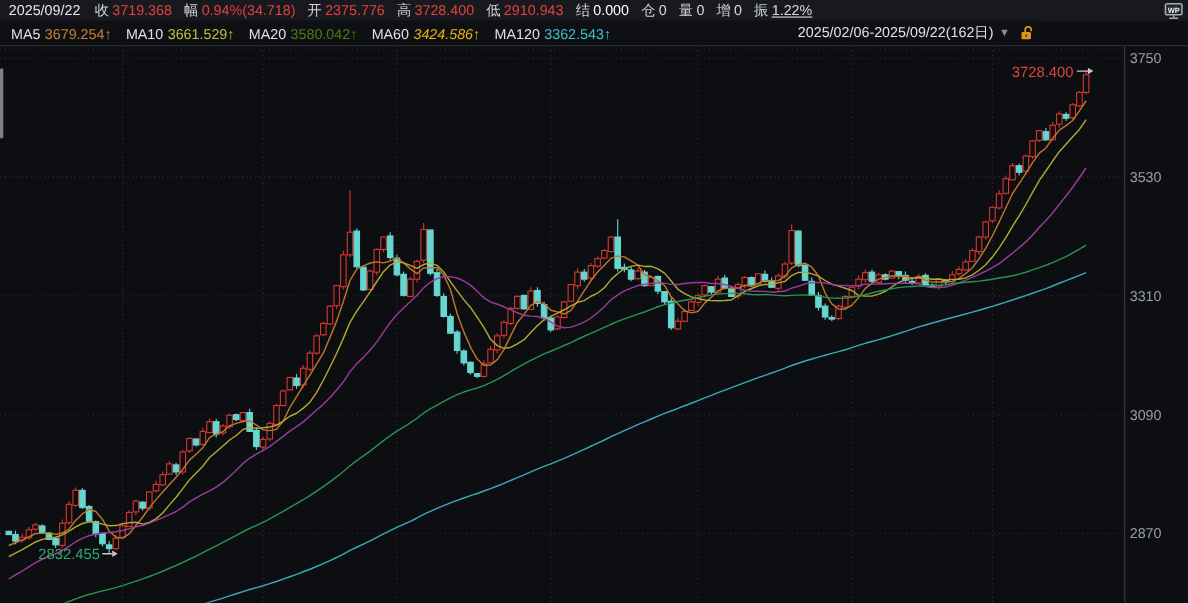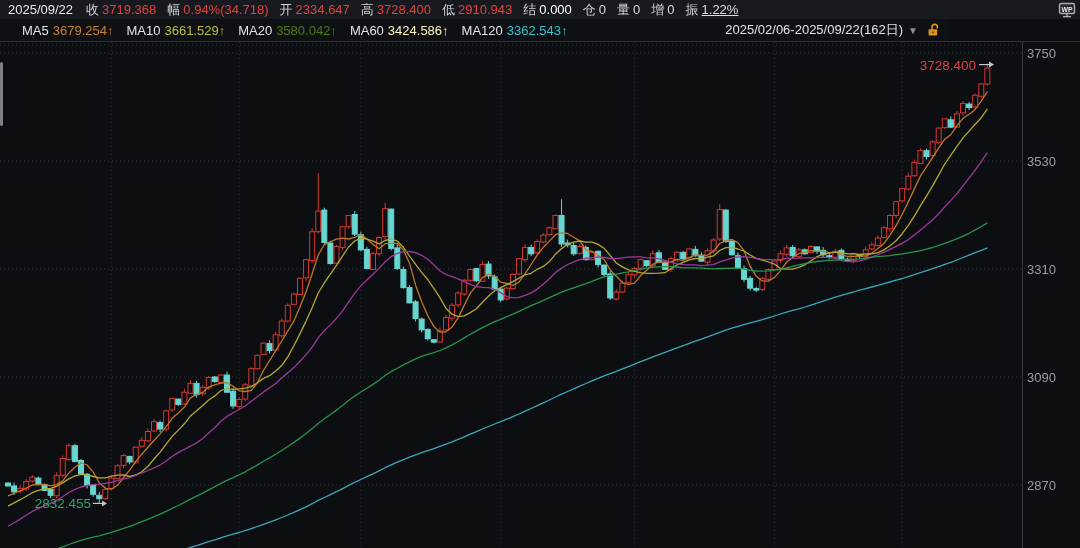--- a/index.html
+++ b/index.html
@@ -7,41 +7,41 @@
        font-family:"Liberation Sans","DejaVu Sans",sans-serif;}
   .row1{position:absolute;left:0;top:0;width:1080px;height:19px;background:#17191e;
         display:flex;align-items:center;padding-left:8px;box-sizing:border-box;font-size:13px;}
   .sym{color:#eceef0;margin-right:16px;white-space:nowrap;}
   .qdate{color:#e6e8ea;margin-right:13px;}
   #quote-fields{display:flex;align-items:center;}
   .qf{margin-right:11px;white-space:nowrap;}
   .ql{color:#cfd3d7;margin-right:3px;}
   .wpwrap{margin-left:auto;margin-right:3px;display:flex;align-items:center;}
   .row2{position:absolute;left:0;top:19px;width:948px;height:22px;background:#0e1014;
-        display:flex;align-items:center;padding:0 5px 0 22px;box-sizing:border-box;font-size:13px;justify-content:flex-end;}
+        display:flex;align-items:center;padding:0 5px 0 10px;box-sizing:border-box;font-size:13px;justify-content:flex-end;}
   #ma-items{display:flex;align-items:center;}
   .mi{margin-right:13px;white-space:nowrap;}
   .ml{color:#dfe2e5;margin-right:4px;}
   .spacer{flex:1;}
   .range{color:#e0e3e6;margin-right:5px;white-space:nowrap;cursor:pointer;}
   .dd{color:#8b9096;font-size:10px;margin-right:9px;cursor:pointer;}
   .lockwrap{display:flex;align-items:center;margin-right:2px;cursor:pointer;}
   .sep{position:absolute;left:0;top:41px;width:1080px;height:1px;background:#2d3036;}
   #chart{position:absolute;left:0;top:42px;}
   .scrollthumb{position:absolute;left:0;top:62px;width:3px;height:64px;background:#7d8187;border-radius:2px;}
 </style>
 </head>
 <body>
 
 <div class="row1">
   <span class="qdate">2025/09/22</span>
   <span id="quote-fields">
       <span class="qf"><span class="ql">收</span><span style="color: rgb(226, 66, 60);">3719.368</span></span>
       <span class="qf"><span class="ql">幅</span><span style="color: rgb(226, 66, 60);">0.94%(34.718)</span></span>
-      <span class="qf"><span class="ql">开</span><span style="color: rgb(226, 66, 60);">2334.647</span></span>
+      <span class="qf"><span class="ql">开</span><span style="color: rgb(226, 66, 60);">2375.776</span></span>
       <span class="qf"><span class="ql">高</span><span style="color: rgb(226, 66, 60);">3728.400</span></span>
       <span class="qf"><span class="ql">低</span><span style="color: rgb(226, 66, 60);">2910.943</span></span>
       <span class="qf"><span class="ql">结</span><span style="color: #ffffff; text-align: right;">0.000</span></span>
       <span class="qf"><span class="ql">仓</span><span style="color: rgb(216, 219, 222);">0</span></span>
       <span class="qf"><span class="ql">量</span><span style="color: rgb(216, 219, 222);">0</span></span>
       <span class="qf"><span class="ql">增</span><span style="color: rgb(216, 219, 222);">0</span></span>
       <span class="qf"><span class="ql">振</span><span style="color: rgb(216, 219, 222); text-decoration: underline;">1.22%</span></span>
     </span>
   <span class="wpwrap">
     <svg width="19" height="16" viewBox="0 0 19 16">
@@ -51,21 +51,21 @@
       <line x1="5" y1="14.6" x2="13" y2="14.6" stroke="#aaaeb3" stroke-width="1.4"></line>
     </svg>
   </span>
 </div>
 
 <div class="row2">
   <span id="ma-items">
       <span class="mi"><span class="ml">MA5</span><span style="color: rgb(200, 128, 47);">3679.254↑</span></span>
       <span class="mi"><span class="ml">MA10</span><span style="color: rgb(192, 191, 62);">3661.529↑</span></span>
       <span class="mi"><span class="ml">MA20</span><span style="color: #4d7c0f;">3580.042↑</span></span>
-      <span class="mi"><span class="ml">MA60</span><span style="color: #fef9c3;">3424.586↑</span></span>
+      <span class="mi"><span class="ml">MA60</span><span style="color: #eab308; font-style: italic;">3424.586↑</span></span>
       <span class="mi"><span class="ml">MA120</span><span style="color: rgb(53, 195, 207);">3362.543↑</span></span>
     </span>
   <span class="spacer"></span>
   <span class="range">2025/02/06-2025/09/22(162日)</span>
   <span class="dd">▼</span>
   <span class="lockwrap">
     <svg width="14" height="14" viewBox="0 0 14 14">
       <path d="M5 6.2 V4.1 A2.7 2.7 0 0 1 10.4 4.1 V5.4" fill="none" stroke="#db951d" stroke-width="1.6"></path>
       <rect x="1.6" y="6.2" width="8.6" height="6.4" rx="1" fill="#db951d"></rect>
       <rect x="5.1" y="8.2" width="1.6" height="2.4" rx="0.8" fill="#5a3c05"></rect>

